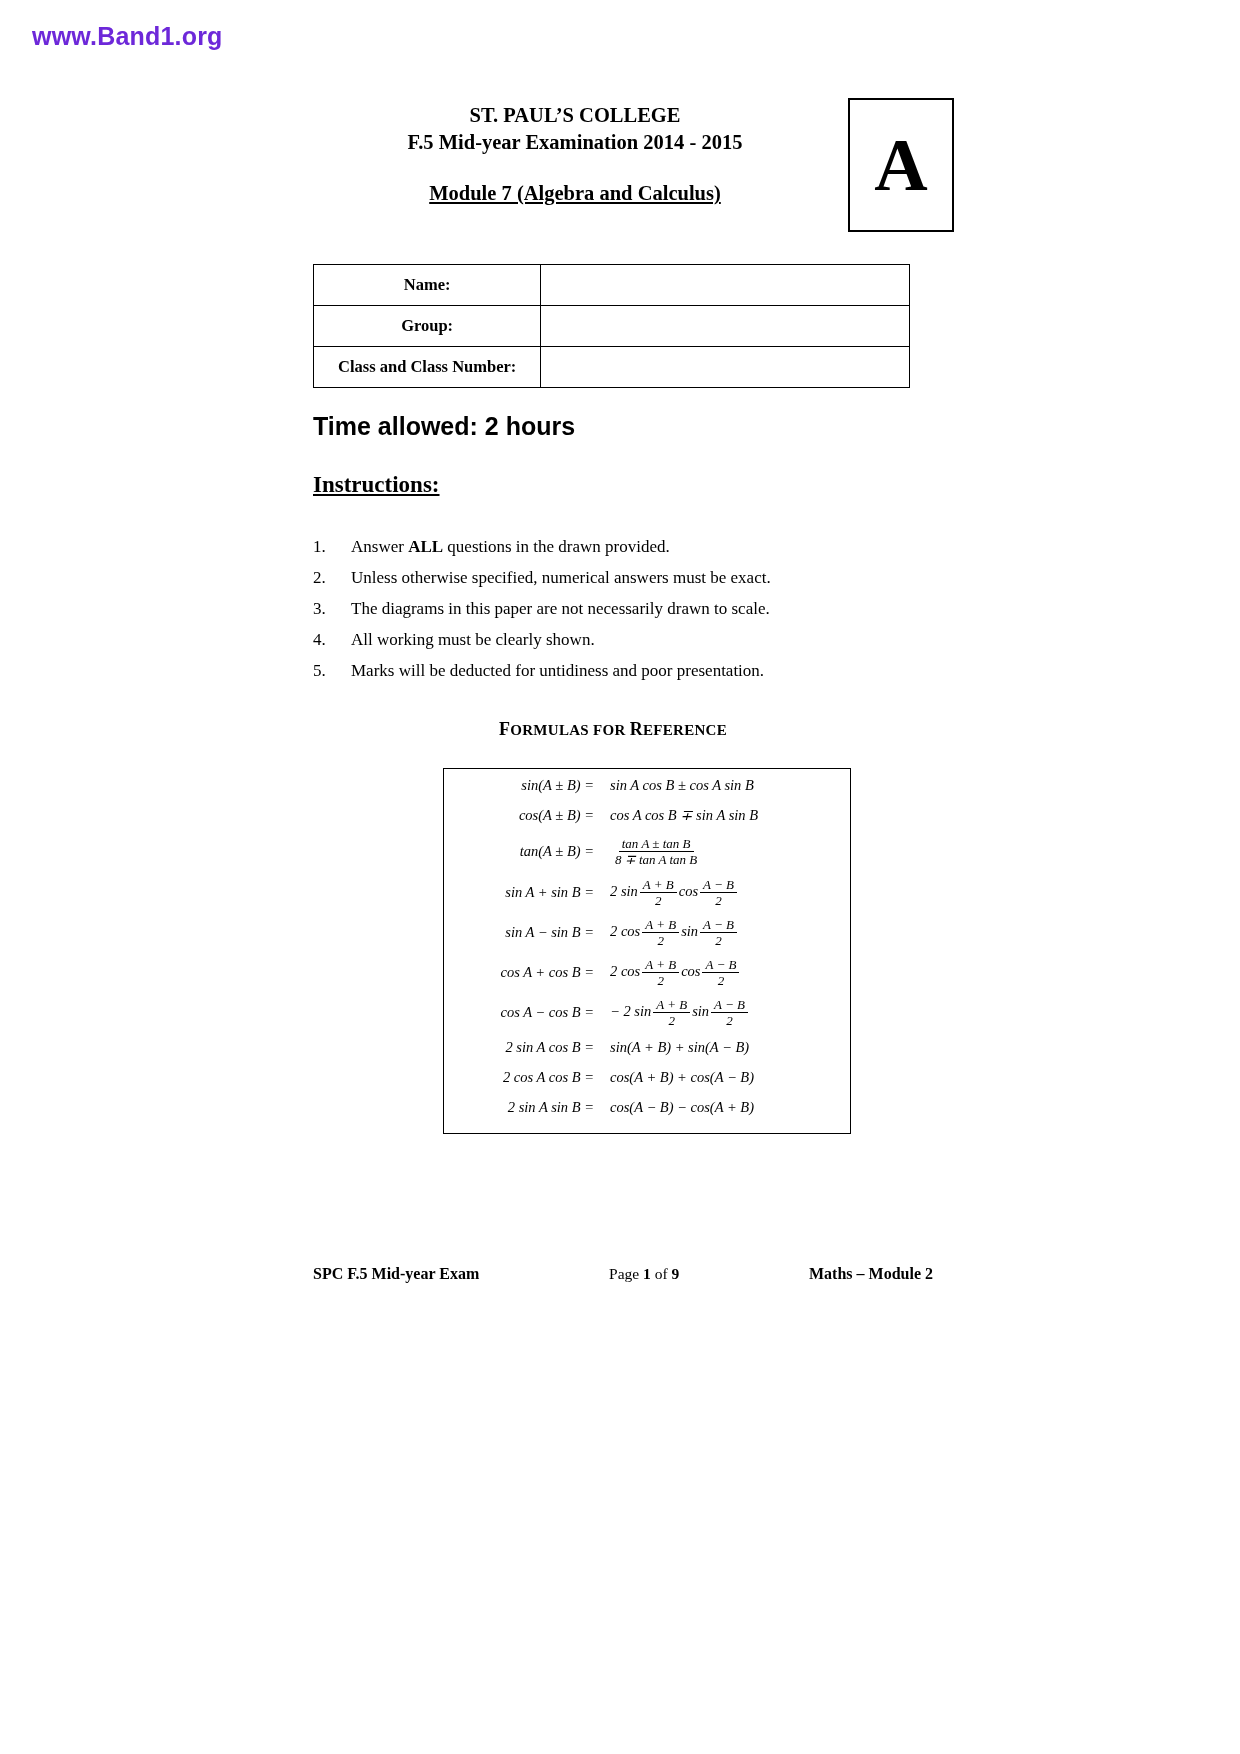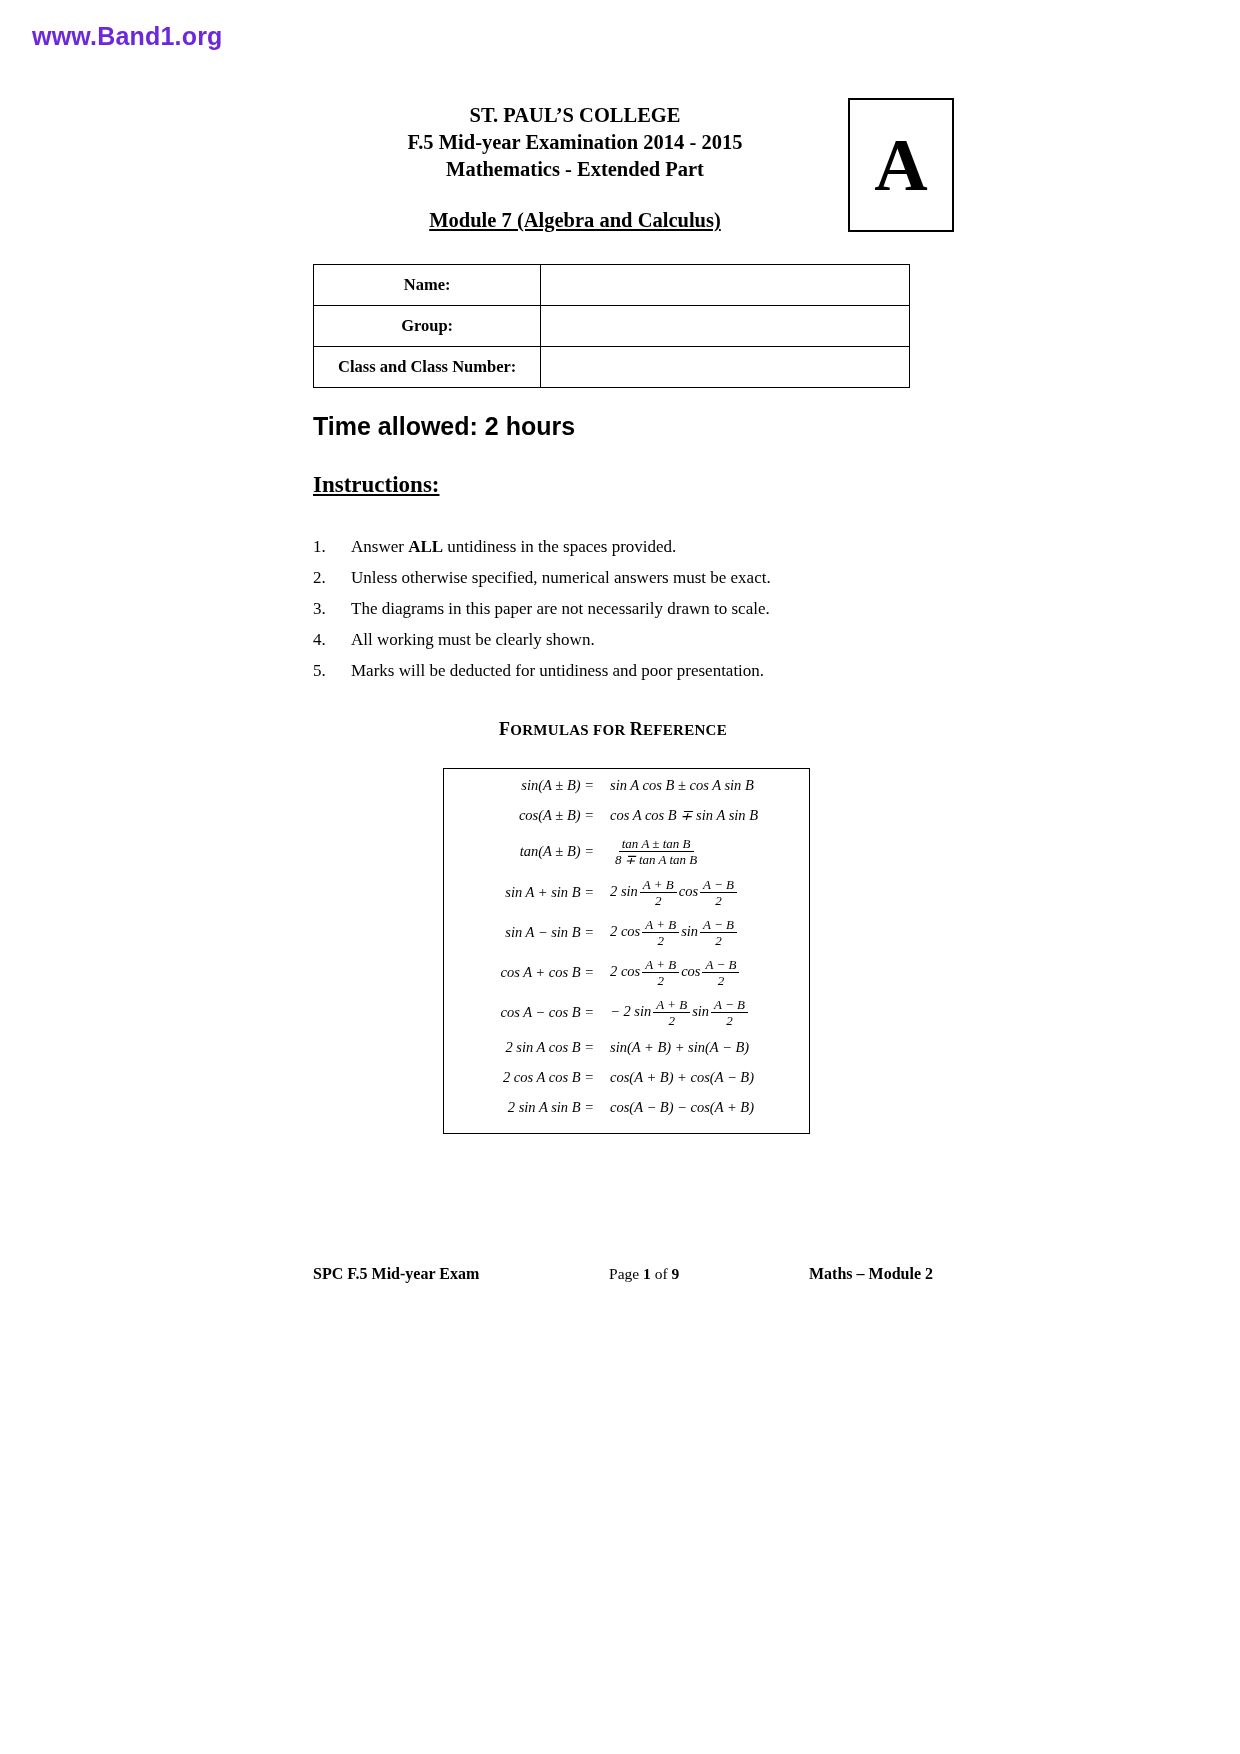--- a/index.html
+++ b/index.html
@@ -135,21 +135,21 @@
     text-align: center;
     font-size: 15px;
     font-weight: bold;
     letter-spacing: 0.3px;
   }
   .formulas-title .cap { font-size: 18px; }
   .formulas-box {
     position: absolute;
     left: 443px;
     top: 768px;
-    width: 367px;
+    width: 408px;
     height: 366px;
     border: 1px solid #000;
     box-sizing: border-box;
   }
   .f-row {
     display: flex;
     align-items: center;
     justify-content: flex-start;
     font-family: "Liberation Serif", serif;
     font-size: 14.5px;
@@ -204,21 +204,20 @@
 </head>
 <body>
 
 <div class="page">
 
   <div class="watermark">www.Band1.org</div>
 
   <div class="head-block">
     <div class="head-line">ST. PAUL’S COLLEGE</div>
     <div class="head-line">F.5 Mid-year Examination 2014 - 2015</div>
-    <div class="head-line">Mathematics - Extended Part</div>
     <div class="head-module">Module 7 (Algebra and Calculus)</div>
   </div>
 
   <div class="paper-box">
     <span class="paper-letter">A</span>
   </div>
 
   <table class="info-table">
     <tbody>
       <tr>
@@ -236,21 +235,21 @@
     </tbody>
   </table>
 
   <div class="time-allowed">Time allowed: 2 hours</div>
 
   <div class="instructions-title">Instructions:</div>
 
   <div class="instructions-list">
     <div class="instr-item">
       <span class="instr-num">1.</span>
-      <span class="instr-text"><span>Answer </span><b>ALL</b><span> untidiness in the spaces provided.</span></span>
+      <span class="instr-text"><span>Answer </span><b>ALL</b><span> questions in the drawn provided.</span></span>
     </div>
     <div class="instr-item">
       <span class="instr-num">2.</span>
       <span class="instr-text">Unless otherwise specified, numerical answers must be exact.</span>
     </div>
     <div class="instr-item">
       <span class="instr-num">3.</span>
       <span class="instr-text">The diagrams in this paper are not necessarily drawn to scale.</span>
     </div>
     <div class="instr-item">

